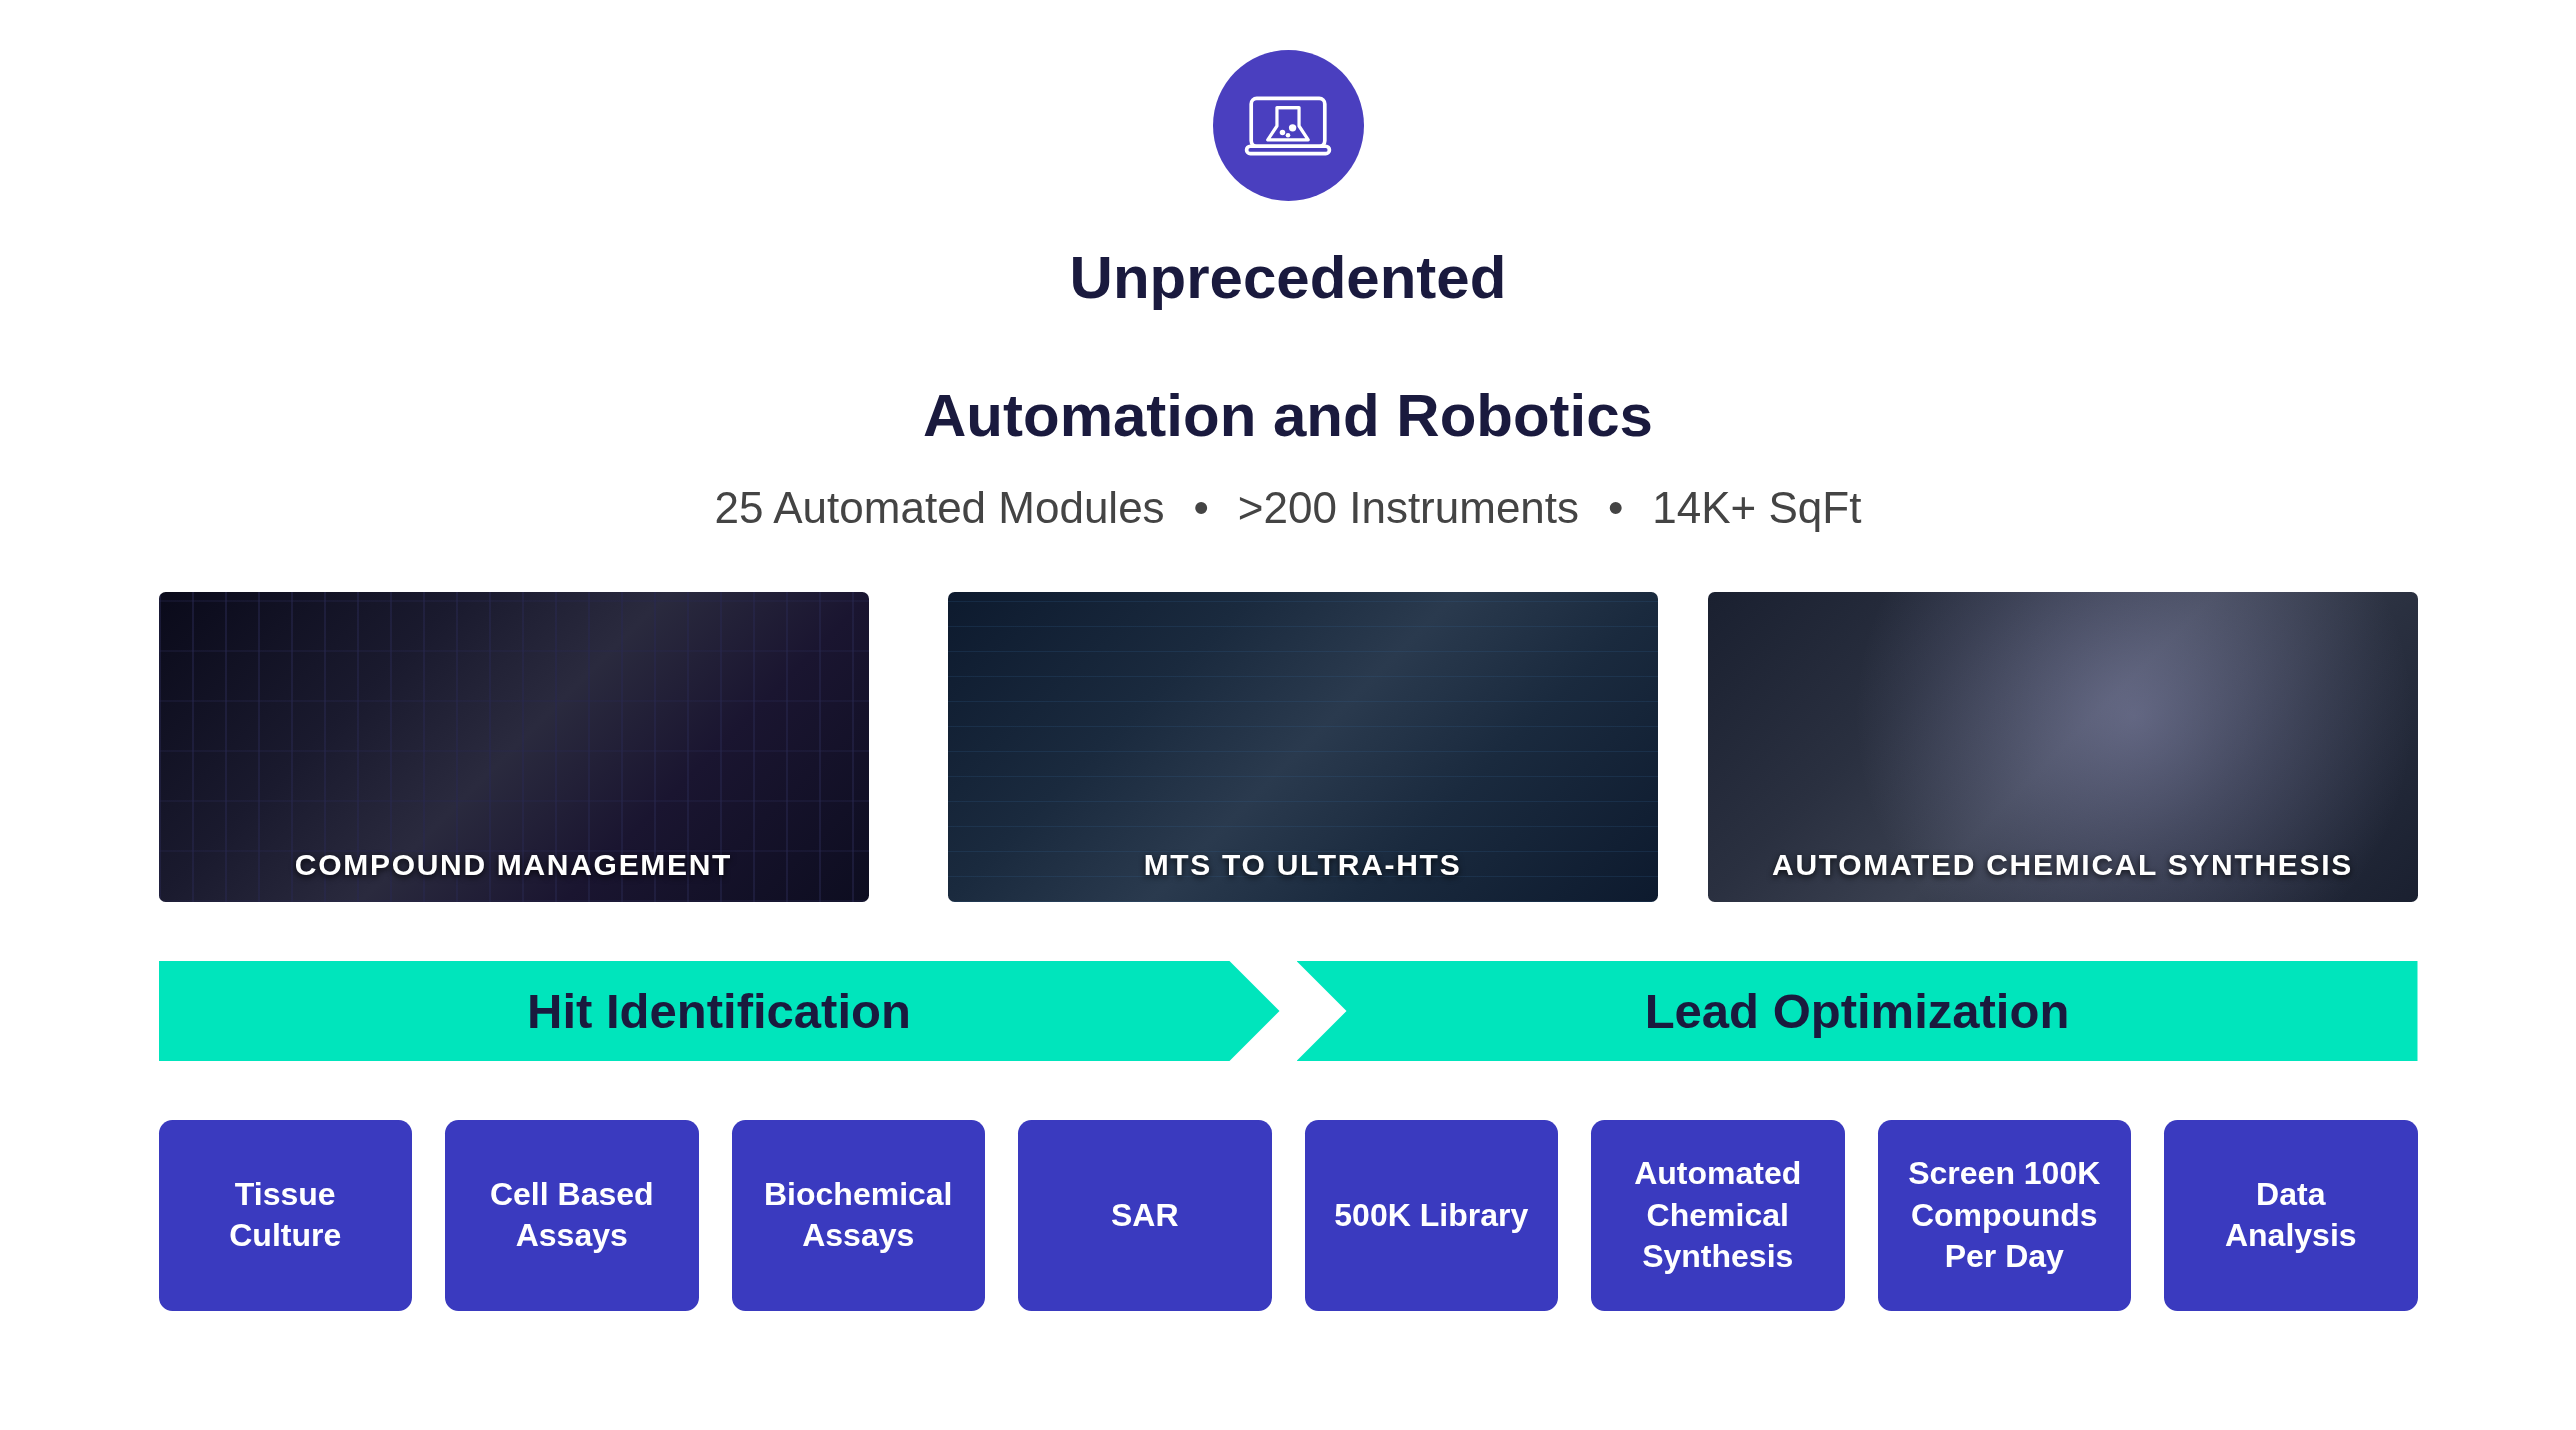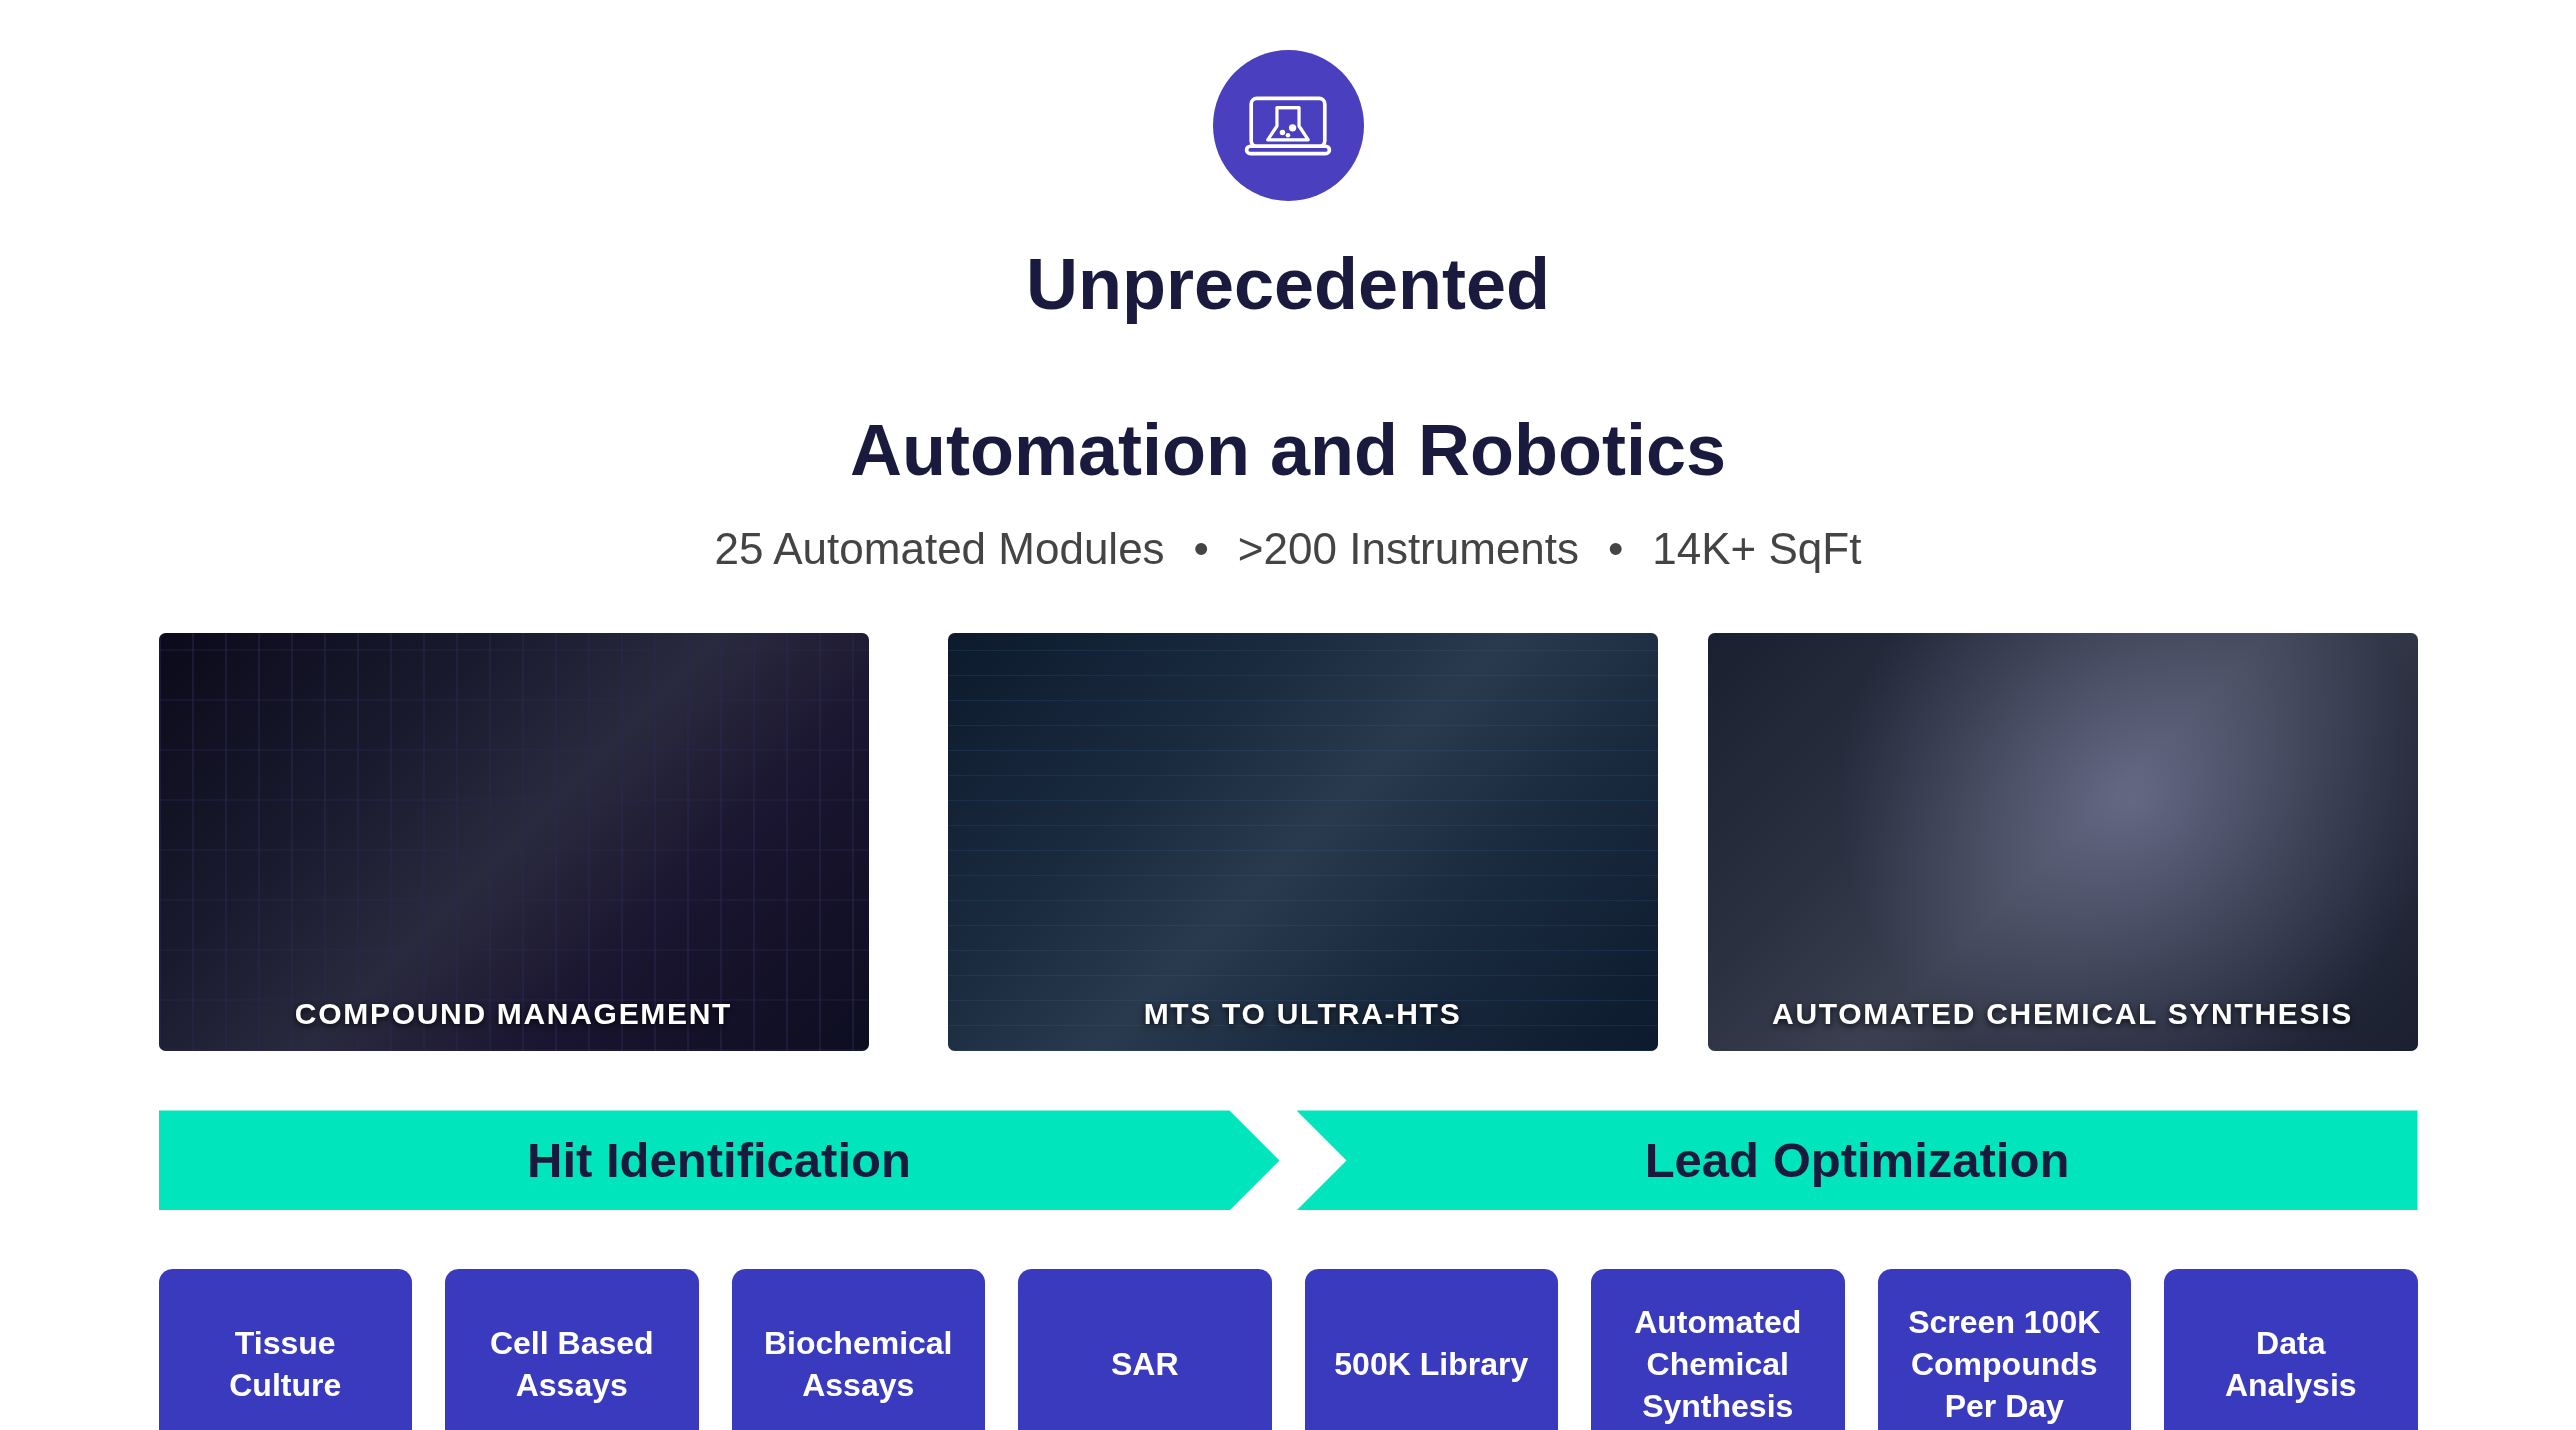--- a/index.html
+++ b/index.html
@@ -24,21 +24,21 @@
       justify-content: center;
       margin-bottom: 42px;
     }
 
     .logo-circle svg {
       width: 92px;
       height: 92px;
     }
 
     .main-title {
-      font-size: 72px;
+      font-size: 60px;
       font-weight: 900;
       color: #1a1a3e;
       text-align: center;
       line-height: 1.15;
       margin-bottom: 33px;
     }
 
     .subtitle {
       font-size: 44px;
       color: #444;
@@ -55,21 +55,21 @@
     .images-row {
       display: flex;
       gap: 50px;
       width: 100%;
       max-width: 2259px;
       margin-bottom: 59px;
     }
 
     .image-card {
       flex: 1;
-      height: 418px;
+      height: 310px;
       border-radius: 6.7px;
       overflow: hidden;
       position: relative;
       display: flex;
       align-items: flex-end;
     }
 
     .image-card-bg {
       position: absolute;
       inset: 0;

